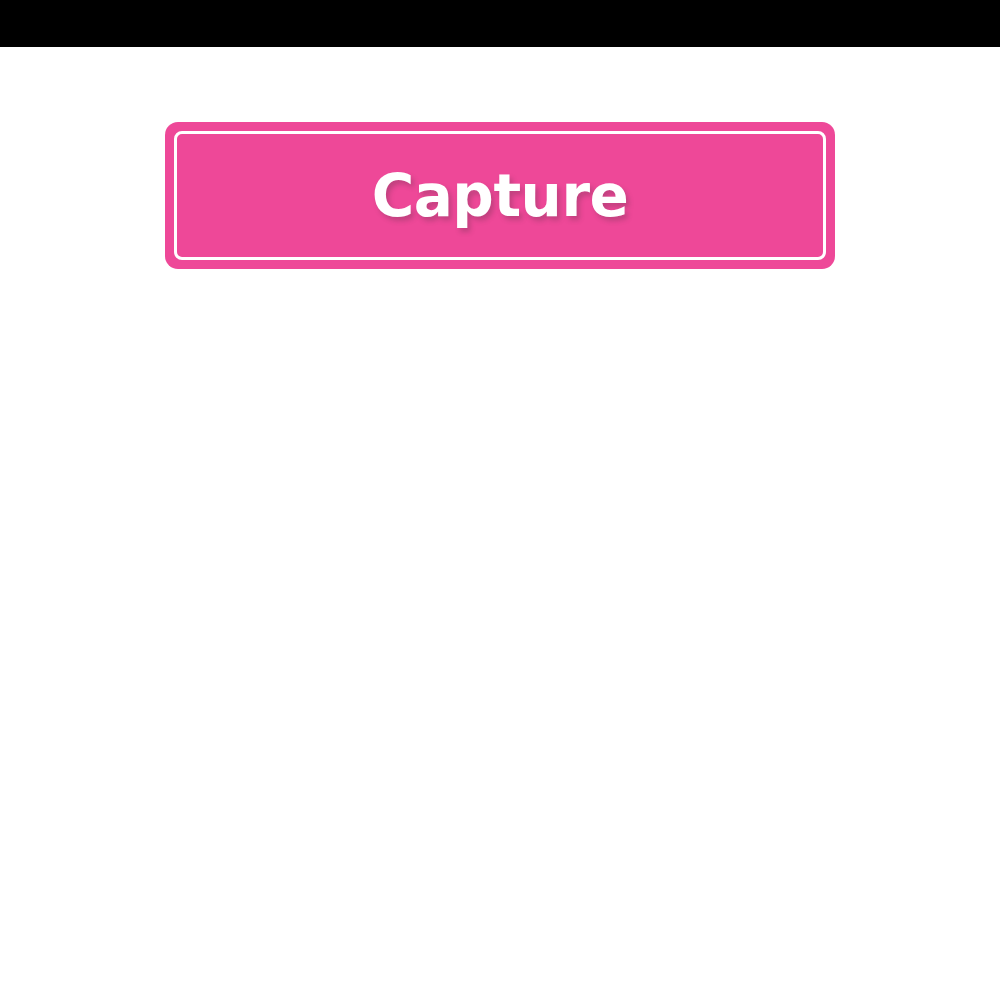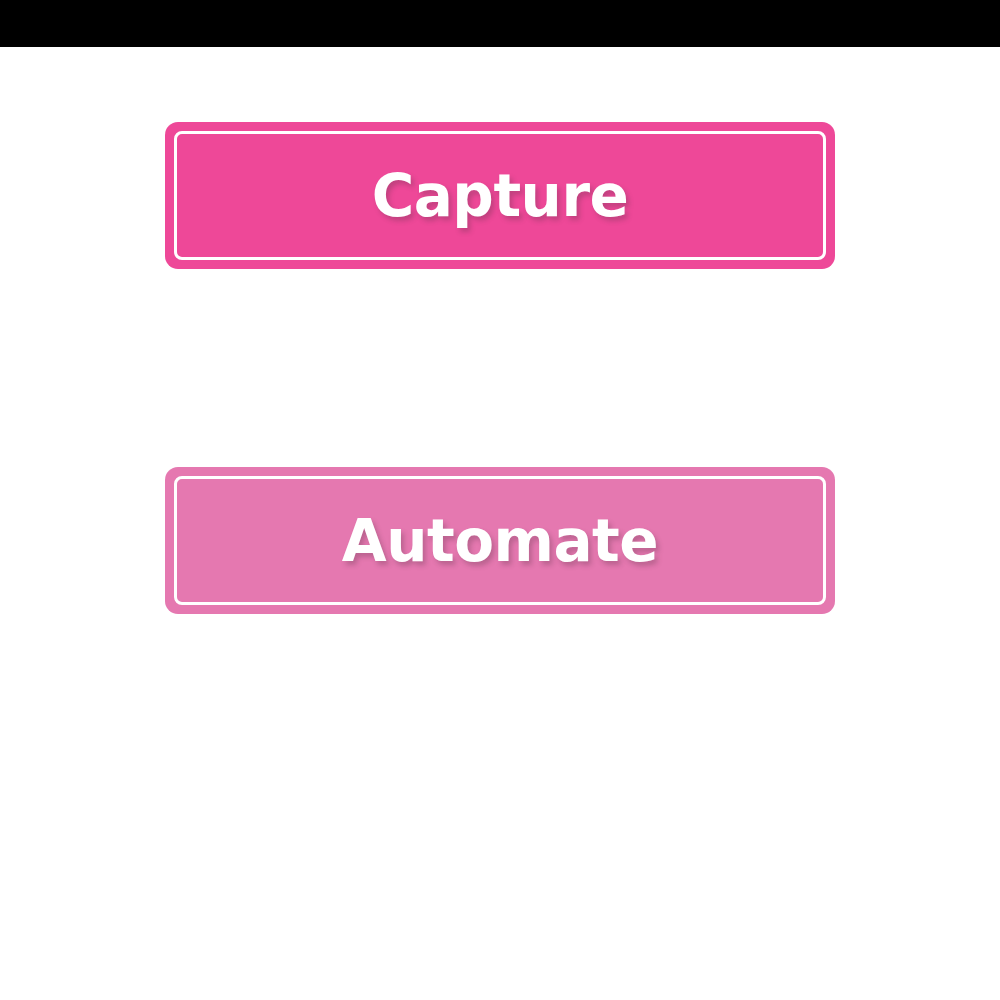--- a/index.html
+++ b/index.html
@@ -112,24 +112,20 @@
     <span class="inner-border"></span>
     <span class="node-label">Capture</span>
   </div>
 
   <div class="connector" id="connector-1">
     <span class="shaft"></span>
     <span class="head-wide"></span>
     <span class="head-tip"></span>
   </div>
 
-  <div class="node" id="node-automate" style="background: rgb(229, 120, 176);">
-    <span class="inner-border"></span>
-    <span class="node-label">Automate</span>
-  </div>
 
   <div class="connector" id="connector-2">
     <span class="shaft"></span>
     <span class="head-wide"></span>
     <span class="head-tip"></span>
   </div>
 
 
 </div>
 

